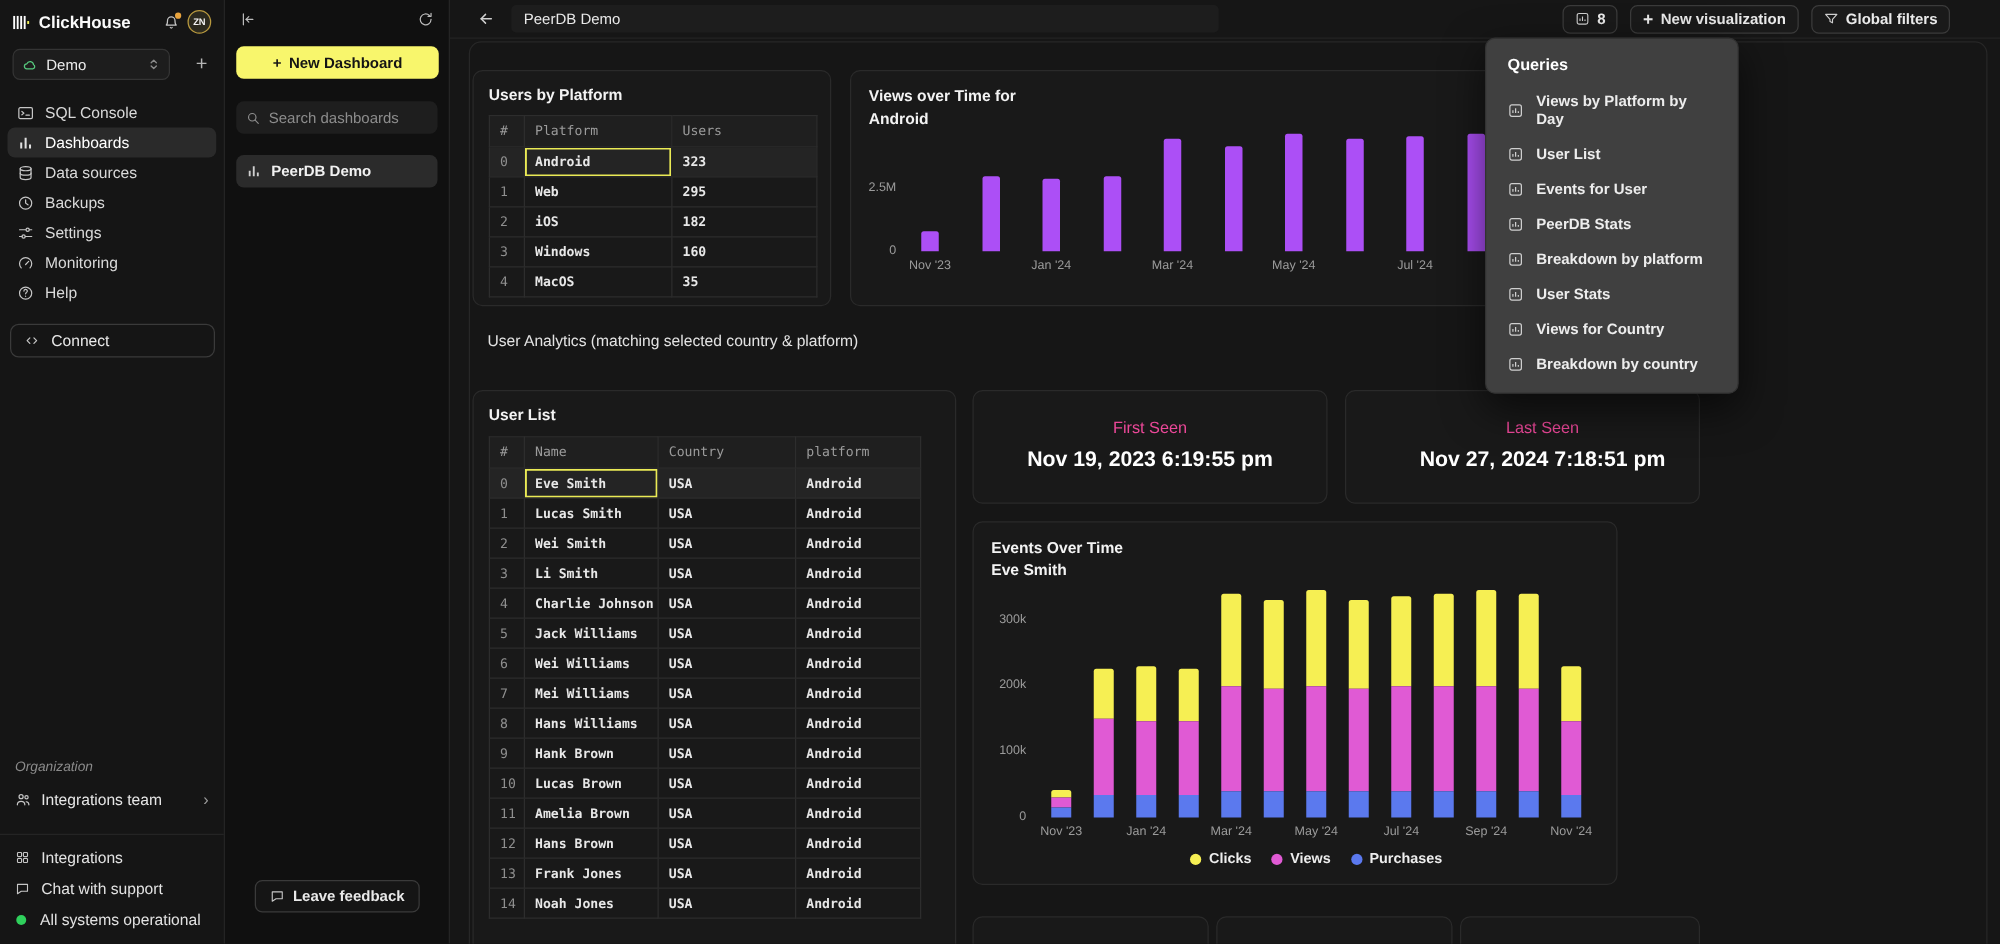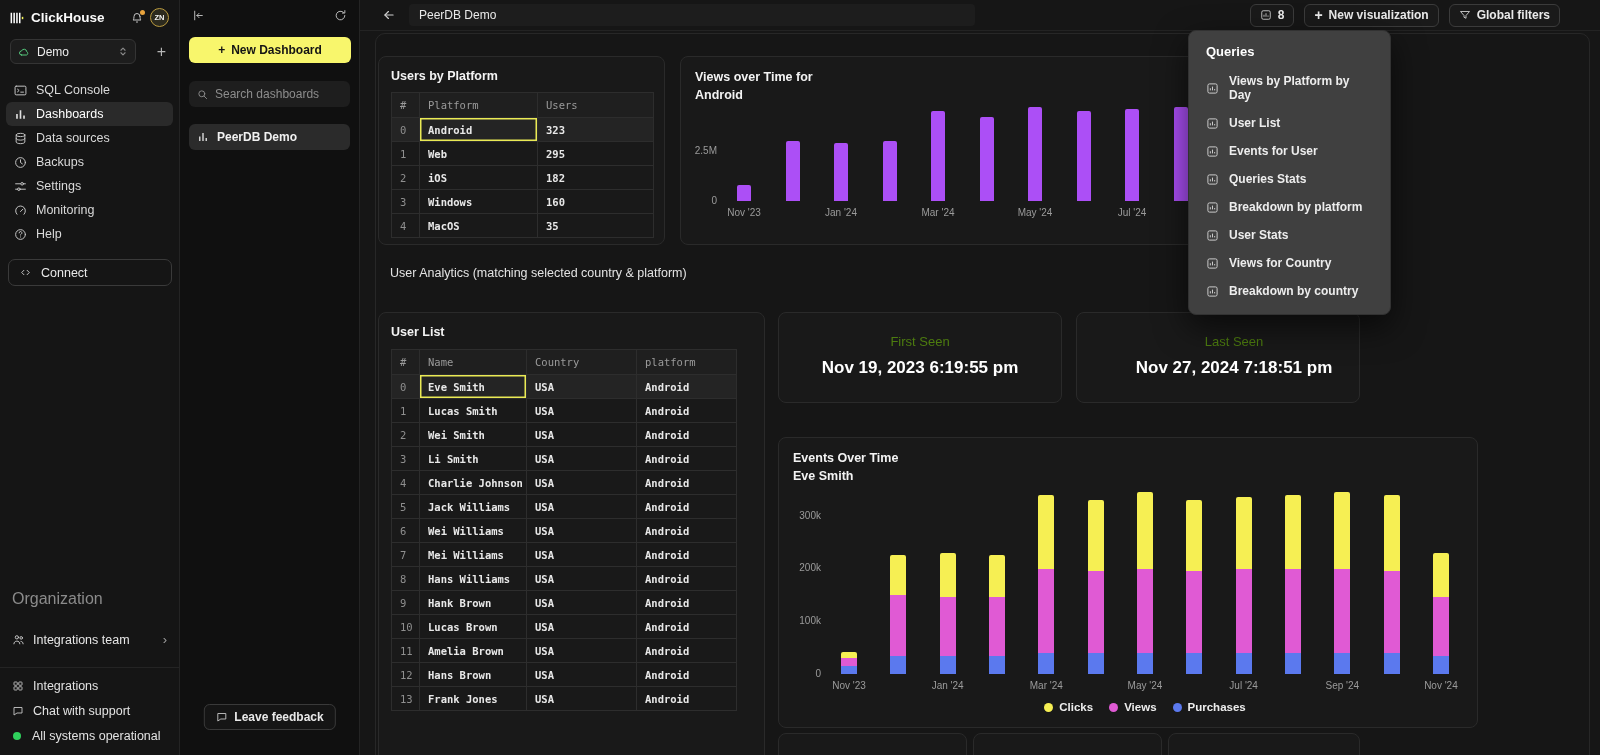--- a/index.html
+++ b/index.html
@@ -17,21 +17,21 @@
   .avatar{width:19px;height:19px;border-radius:50%;background:#2c2a1e;border:1.5px solid #b99a3f;color:#f3f3f3;font-size:7.5px;font-weight:700;display:flex;align-items:center;justify-content:center;}
   .svc-row{display:flex;align-items:center;gap:18px;padding:6px 10px 4px;}
   .svc-select{flex:1;display:flex;align-items:center;gap:7px;height:25px;background:#1d1d1d;border:1px solid #343434;border-radius:6px;padding:0 7px;font-size:12px;color:#ededed;}
   .svc-select .chev{margin-left:auto;}
   .plus-btn{color:#b5b5b5;font-size:16px;line-height:1;padding:0 3px;background:none;border:none;font-family:inherit;}
   .menu{padding:10px 6px 0;}
   .menu-item{display:flex;align-items:center;gap:9px;height:24px;padding:0 8px;border-radius:6px;font-size:12.5px;color:#d9d9d9;}
   .menu-item.active{background:#2a2a2a;color:#fff;}
   .connect-btn{margin:13px 8px 0;display:flex;align-items:center;gap:9px;height:27px;padding:0 10px;border:1px solid #3a3a3a;border-radius:7px;font-size:12.5px;color:#e9e9e9;background:none;font-family:inherit;width:164px;}
   .org{position:absolute;left:0;bottom:108px;width:100%;padding:0 12px;}
-  .org-label{font-size:16px;color:#8b8b8b;margin-bottom:24px;}
+  .org-label{font-size:11px;color:#8b8b8b;margin-bottom:12px;font-style:italic;}
   .org-team{display:flex;align-items:center;gap:8px;font-size:12.5px;color:#e6e6e6;}
   .org-team .chev-r{margin-left:auto;color:#9c9c9c;font-size:13px;}
   .sb-footer{position:absolute;left:0;bottom:0;width:100%;border-top:1px solid #242424;padding:11px 12px 12px;display:flex;flex-direction:column;gap:11px;}
   .foot-item{display:flex;align-items:center;gap:9px;font-size:12.5px;color:#e2e2e2;}
   .status-dot{width:8px;height:8px;border-radius:50%;background:#2fd05c;margin:0 2px 0 1px;}
 
   
   #panel2{position:absolute;left:180px;top:0;width:180px;height:755px;background:#101010;border-right:1px solid #242424;}
   .p2-head{display:flex;align-items:center;justify-content:space-between;padding:9px 12px 0;}
   .btn-new-dash{margin:15px 9px 0;display:flex;align-items:center;justify-content:center;gap:6px;height:26px;background:#f8f66c;border:none;border-radius:6px;color:#141414;font-weight:700;font-size:12px;width:162px;font-family:inherit;}
@@ -56,21 +56,21 @@
   
   .dtable{border-collapse:collapse;table-layout:fixed;font-family:"DejaVu Sans Mono","Liberation Mono",monospace;}
   .dtable th{background:#1f1f1f;color:#9b9b9b;font-weight:400;font-size:10.5px;text-align:left;padding:6px 8px;border:1px solid #2d2d2d;overflow:hidden;white-space:nowrap;}
   .dtable td{color:#e8e8e8;font-weight:700;font-size:10.5px;padding:5.5px 8px;border:1px solid #2d2d2d;overflow:hidden;white-space:nowrap;}
   .dtable td.idx{color:#8f8f8f;font-weight:400;}
   .dtable tr.hl td{background:#242424;}
   .dtable td.hl-cell{box-shadow:inset 0 0 0 1.5px #eaea55;}
 
   
   .metric{display:flex;flex-direction:column;align-items:center;padding-top:21px;gap:9px;}
-  .metric .m-label{font-size:13px;color:#4d7c0f;}
+  .metric .m-label{font-size:13px;color:#ec4899;}
   .metric .m-value{font-size:17px;font-weight:700;color:#fff;}
 
   
   .chart-area{position:absolute;display:flex;}
   .ygutter{position:relative;flex:0 0 auto;}
   .ytick{position:absolute;right:8px;font-size:10px;color:#9b9b9b;text-align:right;}
   .plot-col{flex:1;display:flex;flex-direction:column;justify-content:center;}
   .plot{display:flex;align-items:flex-end;justify-content:space-between;padding:0 12px;}
   .xlabels{display:flex;justify-content:space-between;padding:0 12px;margin-top:6px;}
   .xlab{position:relative;height:12px;}
@@ -554,35 +554,41 @@
             <td>Hans Brown</td>
             <td>USA</td>
             <td>Android</td>
           </tr>
           <tr>
             <td class="idx">13</td>
             <td>Frank Jones</td>
             <td>USA</td>
             <td>Android</td>
           </tr>
+          <tr>
+            <td class="idx">14</td>
+            <td>Noah Jones</td>
+            <td>USA</td>
+            <td>Android</td>
+          </tr>
         </tbody>
     </table>
   </div>
 
   <div class="card metric" style="left:418px;top:312px;width:284px;height:91px;">
     <div class="m-label">First Seen</div>
     <div class="m-value">Nov 19, 2023 6:19:55 pm</div>
   </div>
 
   <div class="card metric" style="left:716px;top:312px;width:284px;height:91px;padding-left:32px;">
     <div class="m-label">Last Seen</div>
     <div class="m-value">Nov 27, 2024 7:18:51 pm</div>
   </div>
 
-  <div class="card" style="left:418px;top:437px;width:700px;height:291px;">
+  <div class="card" style="left:418px;top:417px;width:516px;height:291px;">
     <div style="padding:11px 14px 0;line-height:1.45;">
       <div class="card-title">Events Over Time</div>
       <div class="card-title">Eve Smith</div>
     </div>
     <div class="chart-area" style="left:6px;right:16px;top:46px;">
       <div class="ygutter" id="c2-ticks" style="width: 44px; height: 190px;">
           <div class="ytick" style="bottom: -5px;">0</div>
           <div class="ytick" style="bottom: 47.7778px;">100k</div>
           <div class="ytick" style="bottom: 100.556px;">200k</div>
           <div class="ytick" style="bottom: 153.333px; margin-left: 24px;">300k</div>
@@ -748,21 +754,21 @@
           </span>
           <span>Events for User</span>
         </div>
         <div class="q-item">
           <span class="icon">
             <svg width="13" height="13" viewBox="0 0 24 24" fill="none" stroke="#cfcfcf" stroke-width="1.8">
               <rect x="3.5" y="3.5" width="17" height="17" rx="3"></rect>
               <path d="M8 15.5v-4M12 15.5v-7M16 15.5v-2.5"></path>
             </svg>
           </span>
-          <span>Queries Stats</span>
+          <span>PeerDB Stats</span>
         </div>
         <div class="q-item">
           <span class="icon">
             <svg width="13" height="13" viewBox="0 0 24 24" fill="none" stroke="#cfcfcf" stroke-width="1.8">
               <rect x="3.5" y="3.5" width="17" height="17" rx="3"></rect>
               <path d="M8 15.5v-4M12 15.5v-7M16 15.5v-2.5"></path>
             </svg>
           </span>
           <span>Breakdown by platform</span>
         </div>

